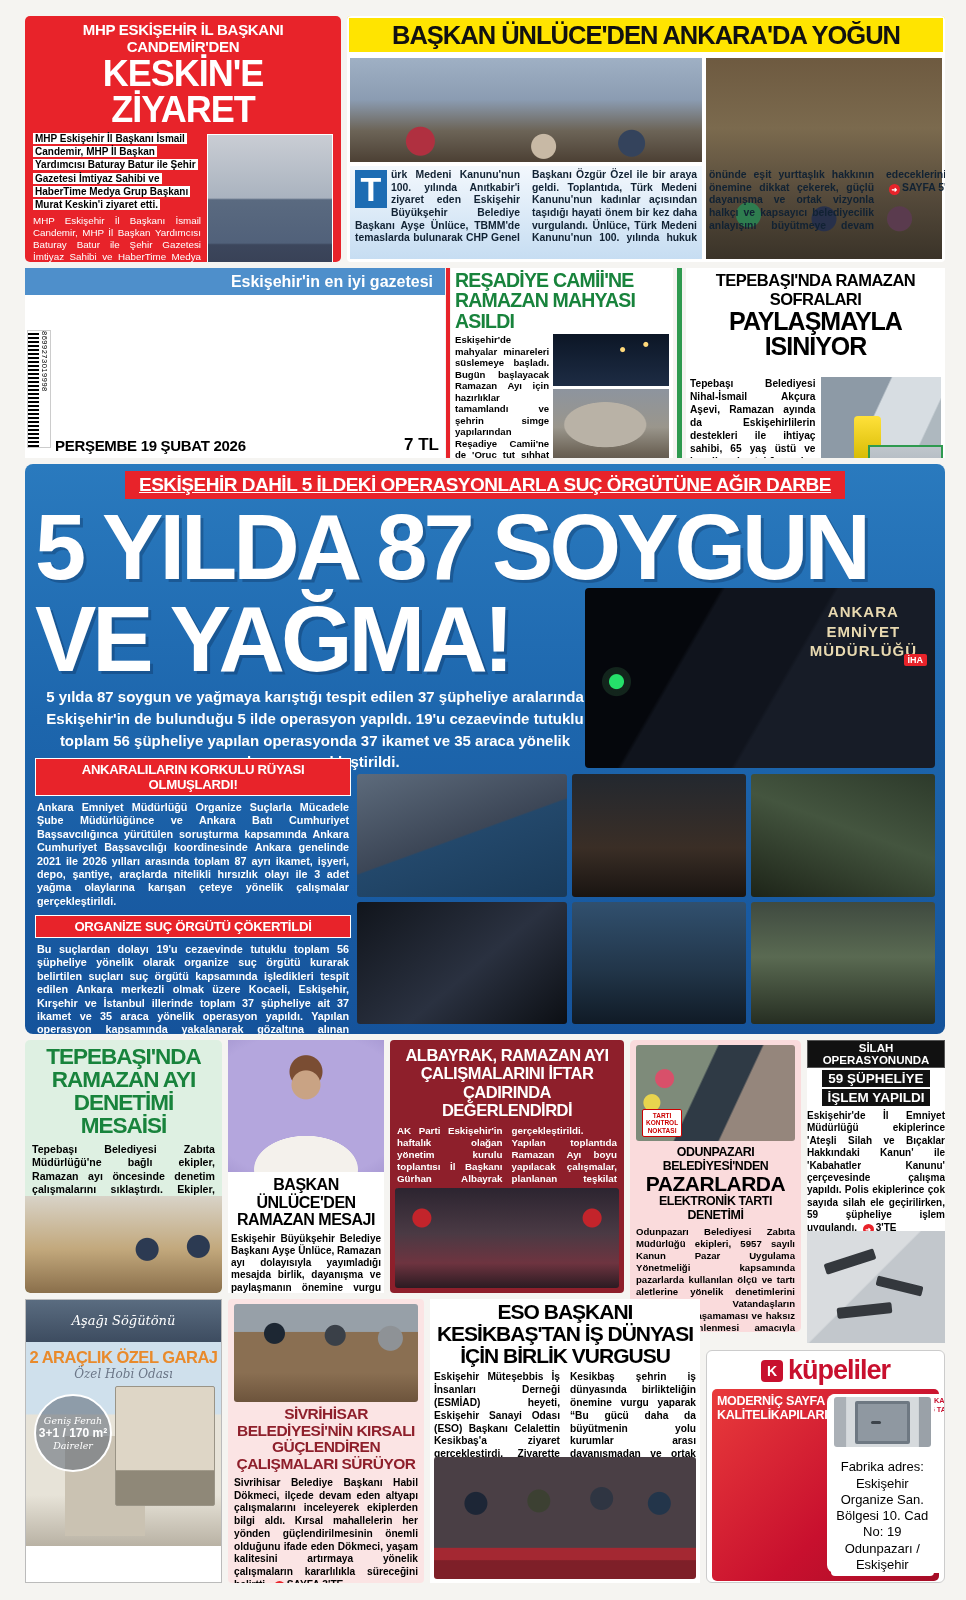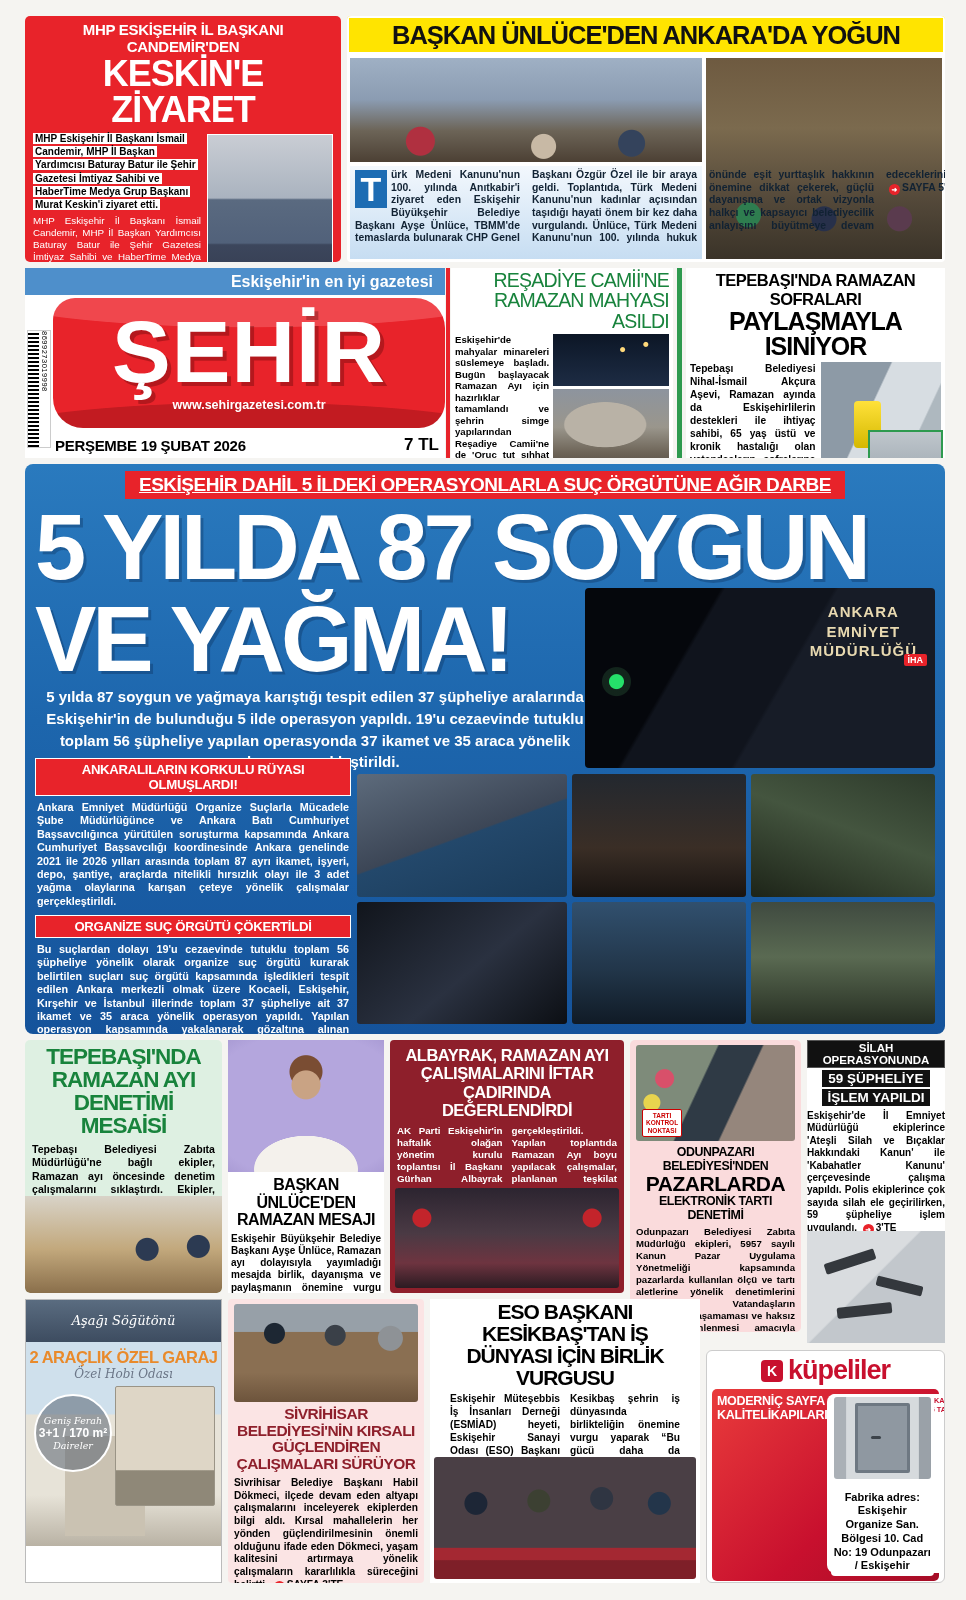--- a/index.html
+++ b/index.html
@@ -50,35 +50,35 @@
   .mh-url{color:#fff;font-size:12.5px;font-weight:bold;text-align:center;margin-top:-8px}
   .mh-barcode{position:absolute;left:2px;top:62px;width:24px;height:118px;background:#fff;border:1px solid #ccc;display:flex}
   .mh-bars{width:12px;height:100%;background:repeating-linear-gradient(0deg,#000 0 2px,#fff 2px 4px)}
   .mh-barcode-num{writing-mode:vertical-rl;font-size:7.5px;letter-spacing:.5px;line-height:11px}
   .mh-bottom{position:absolute;left:0;bottom:0;width:100%;height:26px;display:flex;justify-content:space-between;align-items:center;padding:0 6px 0 30px}
   .mh-date{font-weight:bold;font-size:15px;letter-spacing:-.3px}
   .mh-price{font-weight:bold;font-size:17px}
 
   
   #resadiye{left:451px;top:268px;width:222px;height:190px;background:#fff;padding:2px 4px;overflow:hidden}
-  .rs-head{color:#18833c;font-weight:normal;font-size:19.5px;text-align:right;letter-spacing:-.8px;line-height:1.05}
+  .rs-head{color:#18833c;font-weight:bold;font-size:19.5px;text-align:left;letter-spacing:-.8px;line-height:1.05}
   .rs-row{display:flex;gap:4px;margin-top:3px;height:140px}
   .rs-body{width:44%;font-size:9.6px;font-weight:bold;line-height:1.2;text-align:justify}
   .rs-photos{flex:1;display:flex;flex-direction:column;gap:3px}
   .rs-photo-top{height:52px;background:radial-gradient(circle at 80% 20%,#ffd97a 0 2px,transparent 3px),radial-gradient(circle at 60% 30%,#ffd97a 0 2px,transparent 3px),linear-gradient(180deg,#0c1626,#1d2c44)}
   .rs-photo-main{flex:1;background:
     radial-gradient(60% 45% at 45% 42%,#b9b2a6 0 58%,transparent 60%),
     linear-gradient(180deg,#8d949e 0%,#9a968c 45%,#6d6457 75%,#4f463c 100%)}
   #divider-red{left:446px;top:268px;width:4px;height:190px;background:#e8232a}
   #divider-green{left:677px;top:268px;width:5px;height:190px;background:#2e9a4f}
 
   
   #sofra{left:686px;top:268px;width:259px;height:190px;background:#fff;padding:3px 4px;overflow:hidden}
   .sf-h1{font-weight:bold;font-size:16.5px;text-align:center;letter-spacing:-.5px}
-  .sf-h2{font-weight:bold;font-size:25px;text-align:center;letter-spacing:-1px;line-height:1;margin-bottom:3px}
+  .sf-h2{font-weight:bold;font-size:25px;text-align:center;letter-spacing:-1px;line-height:1;margin-bottom:18px}
   .sf-row{display:flex;gap:5px;height:138px}
   .sf-body{width:50%;font-size:10.2px;font-weight:bold;line-height:1.28;text-align:justify}
   .sf-photo{flex:1;position:relative;background:
     linear-gradient(115deg,#8d9aa6 0 38%,#d7dde2 39% 70%,#aeb8bf 71% 100%);}
   .sf-vest{position:absolute;left:28%;top:28%;width:22%;height:34%;background:linear-gradient(180deg,#ffe13a,#d4b800);border-radius:4px}
   .sf-inset{position:absolute;right:-2px;bottom:-2px;width:62%;height:52%;border:2px solid #2e9a4f;background:
     radial-gradient(circle at 30% 85%,#e0a33a 0 8px,transparent 9px),
     radial-gradient(circle at 60% 88%,#d86a2e 0 8px,transparent 9px),
     linear-gradient(180deg,#bfc6cc,#8e9aa3)}
 
@@ -170,21 +170,21 @@
 
   #sivrihisar{left:228px;top:1299px;width:196px;height:284px;background:#fbe4e4;border-radius:4px;padding:5px 6px;overflow:hidden}
   .sh-photo{width:100%;height:98px;border-radius:3px;background:
     radial-gradient(circle at 22% 30%,#1d2733 0 10px,transparent 11px),
     radial-gradient(circle at 55% 32%,#3a4048 0 10px,transparent 11px),
     radial-gradient(circle at 85% 35%,#8e9296 0 12px,transparent 13px),
     linear-gradient(180deg,#97a0a8 0 28%,#8a6f52 29% 70%,#6d543c 100%)}
   .sh-head{color:#8e1f2b;font-weight:bold;font-size:15.5px;text-align:center;letter-spacing:-.5px;line-height:1.08;margin-top:4px}
   .sh-body{font-size:10.2px;font-weight:bold;line-height:1.25;margin-top:4px;text-align:justify}
 
-  #eso{left:430px;top:1299px;width:270px;height:284px;background:#fff;padding:2px 20px;overflow:hidden}
+  #eso{left:430px;top:1299px;width:270px;height:284px;background:#fff;padding:2px 4px;overflow:hidden}
   .es-head{font-weight:bold;font-size:21px;text-align:center;letter-spacing:-1px;line-height:1.05}
   .es-body{font-size:10.2px;font-weight:bold;line-height:1.26;margin-top:4px;column-count:2;column-gap:10px;text-align:justify}
   .es-photo{position:absolute;left:4px;right:4px;bottom:4px;height:122px;border-radius:3px;background:
     radial-gradient(circle at 16% 38%,#1d2636 0 11px,transparent 12px),
     radial-gradient(circle at 40% 36%,#3c4032 0 11px,transparent 12px),
     radial-gradient(circle at 64% 34%,#2f3542 0 11px,transparent 12px),
     radial-gradient(circle at 86% 38%,#23354a 0 11px,transparent 12px),
     linear-gradient(180deg,#4a3f45 0 74%,#a42832 75% 84%,#7e1f28 85% 100%)}
 
   #kupeliler{left:706px;top:1350px;width:239px;height:233px;background:#fff;border:1px solid #ccc;border-radius:6px;padding:4px 5px;overflow:hidden}
@@ -196,21 +196,21 @@
   .kp-t1{color:#fff;font-weight:bold;font-size:12.5px;letter-spacing:-.3px}
   .kp-t2{color:#fff;font-weight:bold;font-size:12.5px;letter-spacing:-.3px;margin-bottom:3px}
   .kp-pill{background:#fff;color:#c8102e;font-weight:bold;font-size:7.3px;text-align:center;border-radius:8px;padding:2px 3px;margin-bottom:3px;line-height:1.25}
   .kp-contact{color:#fff;font-weight:bold;font-size:8.5px;margin-top:2px}
   .kp-line{color:#fff;font-size:7.2px;margin-top:1px;font-weight:bold}
   .kp-addr{color:#fff;font-size:6.8px;margin-top:2px;line-height:1.25}
   .kp-right{flex:1;background:#fff;border-radius:4px;padding:3px;display:flex;flex-direction:column}
   .kp-door-wrap{flex:1;background:linear-gradient(90deg,#aab0b6 0 12%,#d6dadd 13% 87%,#9aa1a8 88% 100%);border-radius:3px;position:relative}
   .kp-door{position:absolute;left:22%;top:7%;width:56%;height:86%;background:#8f98a1;border:3px solid #6e7882;border-radius:2px}
   .kp-knob{position:absolute;left:26%;top:48%;width:10px;height:3px;background:#3c434a;border-radius:2px}
-  .kp-caption{font-weight:bold;font-size:11px;text-align:center;line-height:1.25;margin-top:12px}
+  .kp-caption{font-weight:normal;font-size:13px;text-align:center;line-height:1.25;margin-top:12px}
 </style>
 </head>
 <body>
 
 <div>
 
   <section class="abs" id="keskin">
     <div class="k-kicker">MHP ESKİŞEHİR İL BAŞKANI CANDEMİR'DEN</div>
     <div class="k-headline">KESKİN'E ZİYARET</div>
     <div class="k-row">
@@ -227,24 +227,20 @@
     <div class="ya-photo-left"></div>
     <div class="ya-photo-right"></div>
     <div class="ya-text">
       <span class="dropcap">T</span><span>ürk Medeni Kanunu'nun 100. yılında Anıtkabir'i ziyaret eden Eskişehir Büyükşehir Belediye Başkanı Ayşe Ünlüce, TBMM'de temaslarda bulunarak CHP Genel Başkanı Özgür Özel ile bir araya geldi. Toplantıda, Türk Medeni Kanunu'nun kadınlar açısından taşıdığı hayati önem bir kez daha vurgulandı. Ünlüce, Türk Medeni Kanunu'nun 100. yılında hukuk önünde eşit yurttaşlık hakkının önemine dikkat çekerek, güçlü dayanışma ve ortak vizyonla halkçı ve kapsayıcı belediyecilik anlayışını büyütmeye devam edeceklerini ifade etti.</span>
       <span class="ref"><span class="ref-icon"></span><span>SAYFA 5'TE</span></span>
     </div>
   </section>
 
   <section class="abs" id="masthead">
     <div class="mh-tagline">Eskişehir'in en iyi gazetesi</div>
-    <div class="mh-flag">
-      <div class="mh-title">ŞEHİR</div>
-      <div class="mh-url">www.sehirgazetesi.com.tr</div>
-    </div>
     <div class="mh-barcode">
       <div class="mh-bars"></div>
       <span class="mh-barcode-num">8699273019998</span>
     </div>
     <div class="mh-bottom">
       <span class="mh-date">PERŞEMBE 19 ŞUBAT 2026</span>
       <span class="mh-price">7 TL</span>
     </div>
   </section>
 

